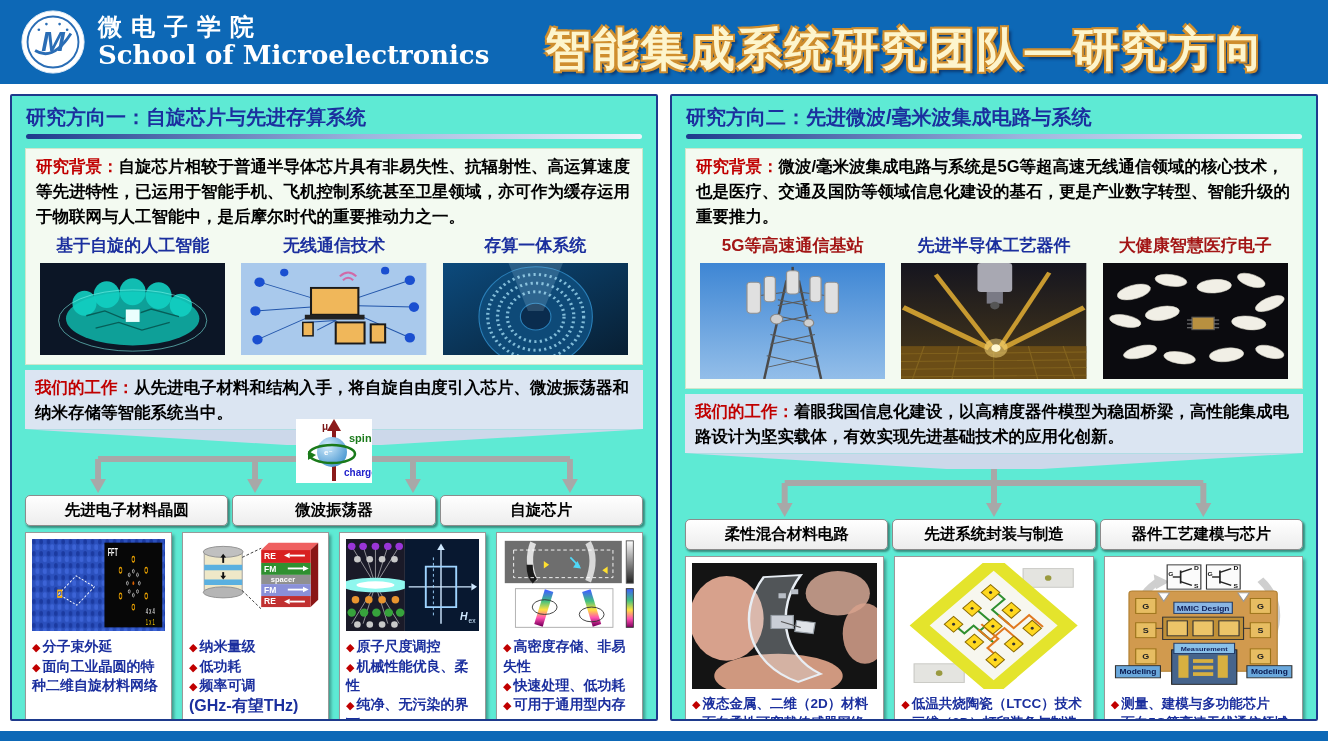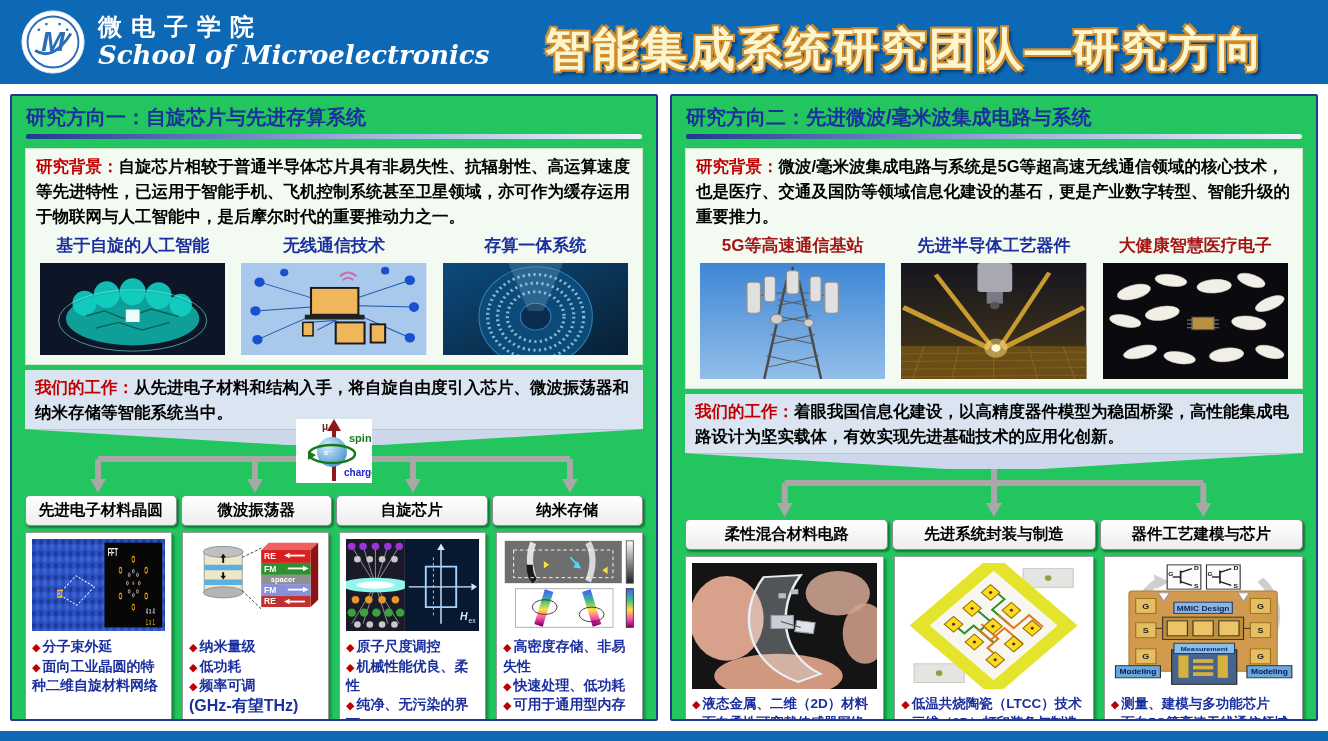--- a/index.html
+++ b/index.html
@@ -5,27 +5,27 @@
   * { box-sizing: border-box; margin: 0; padding: 0; }
   html,body { width:1328px; height:741px; overflow:hidden; }
   body { font-family:"Liberation Sans","DejaVu Sans",sans-serif; background:#ffffff; }
 
   
   .banner { height:84px; background:#0d68b6; display:flex; align-items:center; }
   .logo-wrap { display:flex; align-items:center; gap:12px; padding-left:20px; flex:0 0 auto; }
   .logo-svg { width:66px; height:66px; }
   .org { display:flex; flex-direction:column; color:#fff; line-height:1.15; }
   .org-cn { font-size:24px; font-weight:bold; letter-spacing:9px; }
-  .org-en { font-family:"DejaVu Serif","Liberation Serif",serif; font-style:italic; font-weight:bold; font-size:26px; }
+  .org-en { font-family:"DejaVu Serif","Liberation Serif",serif; font-weight:bold; font-size:26px; }
   .page-title { flex:1; text-align:center; font-size:46px; font-weight:bold; color:#fdf5cd; letter-spacing:2px; padding-right:8px;
     text-shadow:2px 2px 0 #cf8e2e,-2px -2px 0 #cf8e2e,2px -2px 0 #cf8e2e,-2px 2px 0 #cf8e2e,4px 4px 3px rgba(10,20,60,.55);margin-top:16px; }
 
   
   .main { display:flex; gap:12px; padding:10px 10px 6px; }
-  .panel { flex:1; border:2px solid #1e3a8c; border-radius:2px; background:#22c55e; height:627px; overflow:hidden; }
+  .panel { flex:1; border:2px solid #1e3a8c; border-radius:2px; background:#5eead4; height:627px; overflow:hidden; }
   .panel-heading { color:#1b2f9e; font-weight:bold; font-size:20px; padding:8px 14px 3px; }
   .heading-bar { height:5px; margin:0 14px; border-radius:3px; background:linear-gradient(90deg,#1e3a8c,#9db4dd 55%,#eef3fa); }
 
   .bg-box { margin:9px 13px 5px; background:#f3faf1; border:1px solid #cfe6cb; padding:5px 10px 9px; font-size:16.5px; font-weight:bold; line-height:1.5; color:#000; }
   .label-red { color:#c00000; }
 
   .gallery { display:flex; gap:16px; padding:3px 4px 0; }
   .g-item { flex:1; display:flex; flex-direction:column; }
   .g-cap { text-align:center; font-weight:bold; font-size:17px; color:#1b2f9e; margin:2px 0 4px; white-space:nowrap; }
   .g-cap.red { color:#a31515; }
@@ -204,21 +204,20 @@
           <polygon points="385,34 401,34 393,48"></polygon>
             <polygon points="544,34 560,34 552,48"></polygon>
         </g>
       </svg>
     </div>
 
     <div class="btn-row">
       <div class="col-btn">先进电子材料晶圆</div>
       <div class="col-btn">微波振荡器</div>
       <div class="col-btn">自旋芯片</div>
-      <div class="col-btn">纳米存储</div>
     </div>
 
     <div class="box-row">
 
       <div class="col-box">
         <div class="box-img">
           <svg viewBox="0 0 290 100" preserveAspectRatio="none">
             <defs>
                 <pattern id="stmp" width="16" height="13" patternUnits="userSpaceOnUse">
               <rect width="16" height="13" fill="#2b50bd"></rect>

